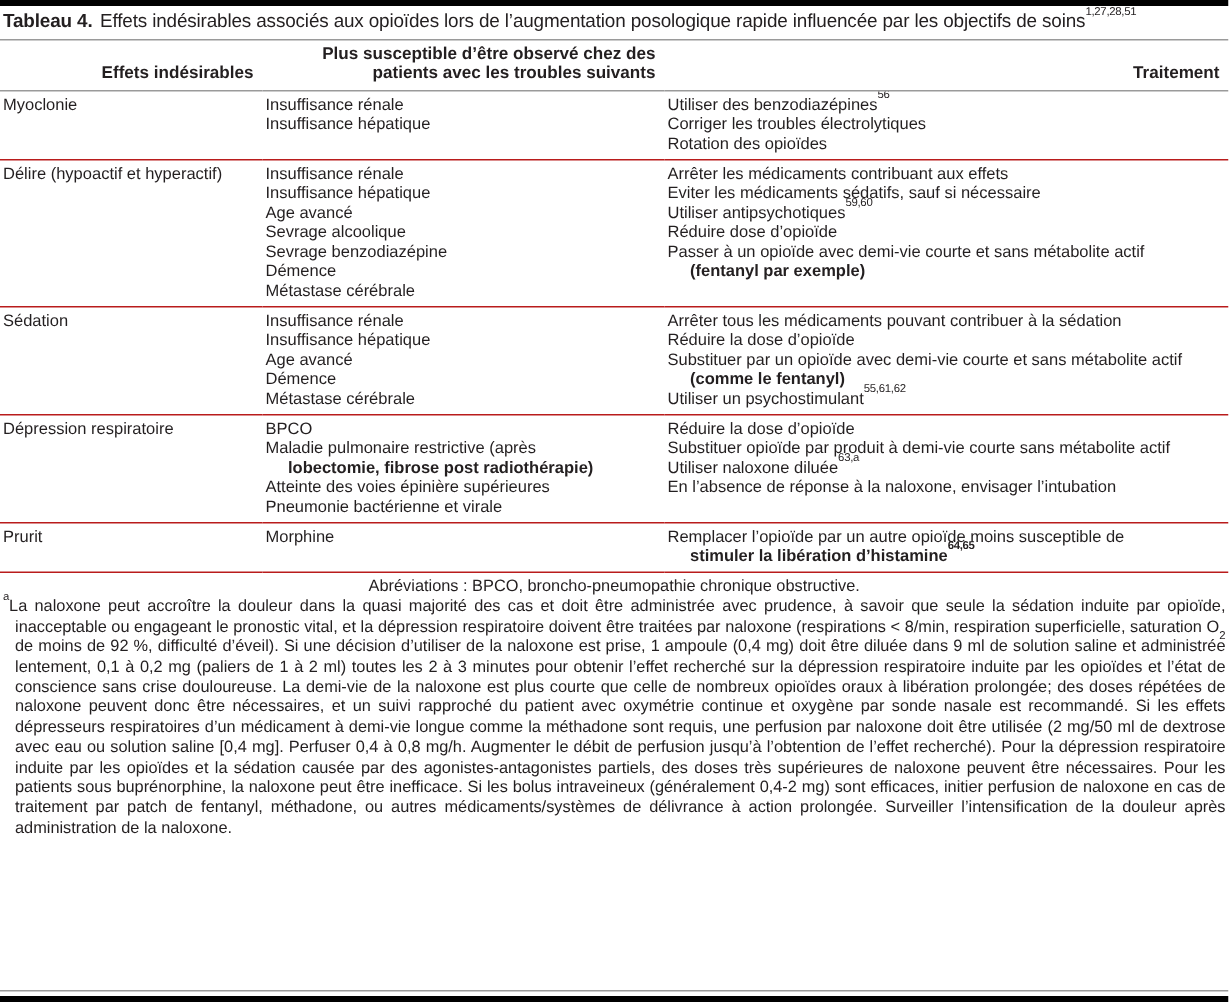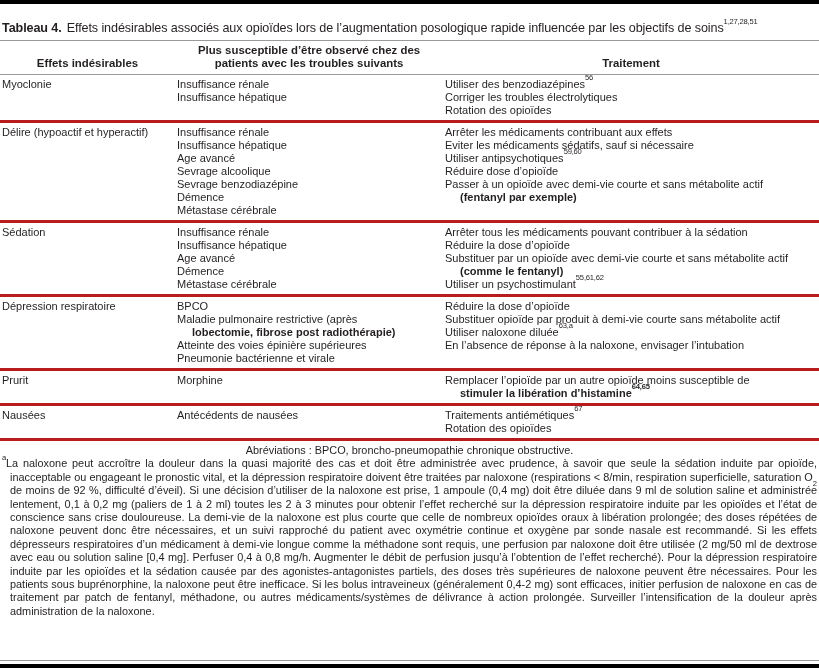--- a/index.html
+++ b/index.html
@@ -8,38 +8,38 @@
     width: 819px; height: 668px; overflow: hidden; position: relative;
     color: #231f20;
     font-family: "Liberation Sans", "DejaVu Sans", sans-serif;
   }
   .bar { height: 4px; background: #000; width: 100%; }
   .bottom-rule { position: absolute; bottom: 7px; left: 0; width: 100%; border-top: 1px solid #9a9a9a; }
   .bar-bottom { position: absolute; bottom: 0; left: 0; }
 
   .title {
     font-size: 12.6px; line-height: 15px;
-    padding: 17px 2px 4px 2px;
+    padding: 3px 2px 4px 2px;
     border-bottom: 1px solid #9a9a9a;
     letter-spacing: -0.1px;
   }
   .title b { font-weight: bold; margin-right: 5px; }
 
   table.main { width: 100%; border-collapse: collapse; table-layout: fixed; }
   col.c1 { width: 175px; } col.c2 { width: 268px; } col.c3 { width: 376px; }
 
   thead th {
-    font-size: 11.4px; font-weight: bold; text-align: center; vertical-align: bottom;
+    font-size: 11.4px; font-weight: bold; text-align: right; vertical-align: bottom;
     line-height: 13px; padding: 3px 6px 4px 6px;
     border-bottom: 1px solid #9a9a9a;
   }
   tbody td {
     font-size: 11px; vertical-align: top; line-height: 13px;
     padding: 3px 3px 3px 2px;
-    border-bottom: 3px solid #b91c1c;
+    border-bottom: 1px solid #b91c1c;
     overflow: hidden;
   }
   .cell-line { white-space: nowrap; }
   .cell-line.indent { padding-left: 15px; font-weight: bold; }
 
   sup { font-size: 7.6px; line-height: 0; position: relative; top: -3px; letter-spacing: -0.2px; }
   sub { font-size: 7.6px; line-height: 0; position: relative; top: 2px; }
 
   .footnotes { font-size: 10.9px; line-height: 13.4px; padding: 3px 2px 0 2px; }
   .fn-abbrev { text-align: center; }
@@ -144,32 +144,20 @@
           <div class="cell-line">Prurit</div>
         </td>
         <td>
           <div class="cell-line">Morphine</div>
         </td>
         <td>
           <div class="cell-line">Remplacer l’opioïde par un autre opioïde moins susceptible de</div>
           <div class="cell-line indent">stimuler la libération d’histamine<sup>64,65</sup></div>
         </td>
       </tr>
-      <tr>
-        <td>
-          <div class="cell-line">Nausées</div>
-        </td>
-        <td>
-          <div class="cell-line">Antécédents de nausées</div>
-        </td>
-        <td>
-          <div class="cell-line">Traitements antiémétiques<sup>67</sup></div>
-          <div class="cell-line">Rotation des opioïdes</div>
-        </td>
-      </tr>
     </tbody>
 </table>
 
 <div class="footnotes">
   <div class="fn-abbrev">Abréviations : BPCO, broncho-pneumopathie chronique obstructive.</div>
   <div class="fn-a"><sup>a</sup>La naloxone peut accroître la douleur dans la quasi majorité des cas et doit être administrée avec prudence, à savoir que seule la sédation induite par opioïde, inacceptable ou engageant le pronostic vital, et la dépression respiratoire doivent être traitées par naloxone (respirations &lt; 8/min, respiration superficielle, saturation O<sub>2</sub> de moins de 92 %, difficulté d’éveil). Si une décision d’utiliser de la naloxone est prise, 1 ampoule (0,4 mg) doit être diluée dans 9 ml de solution saline et administrée lentement, 0,1 à 0,2 mg (paliers de 1 à 2 ml) toutes les 2 à 3 minutes pour obtenir l’effet recherché sur la dépression respiratoire induite par les opioïdes et l’état de conscience sans crise douloureuse. La demi-vie de la naloxone est plus courte que celle de nombreux opioïdes oraux à libération prolongée; des doses répétées de naloxone peuvent donc être nécessaires, et un suivi rapproché du patient avec oxymétrie continue et oxygène par sonde nasale est recommandé. Si les effets dépresseurs respiratoires d’un médicament à demi-vie longue comme la méthadone sont requis, une perfusion par naloxone doit être utilisée (2 mg/50 ml de dextrose avec eau ou solution saline [0,4 mg]. Perfuser 0,4 à 0,8 mg/h. Augmenter le débit de perfusion jusqu’à l’obtention de l’effet recherché). Pour la dépression respiratoire induite par les opioïdes et la sédation causée par des agonistes-antagonistes partiels, des doses très supérieures de naloxone peuvent être nécessaires. Pour les patients sous buprénorphine, la naloxone peut être inefficace. Si les bolus intraveineux (généralement 0,4-2 mg) sont efficaces, initier perfusion de naloxone en cas de traitement par patch de fentanyl, méthadone, ou autres médicaments/systèmes de délivrance à action prolongée. Surveiller l’intensification de la douleur après administration de la naloxone.</div>
 </div>
 
 <div class="bottom-rule"></div>
 <div class="bar bar-bottom"></div>

